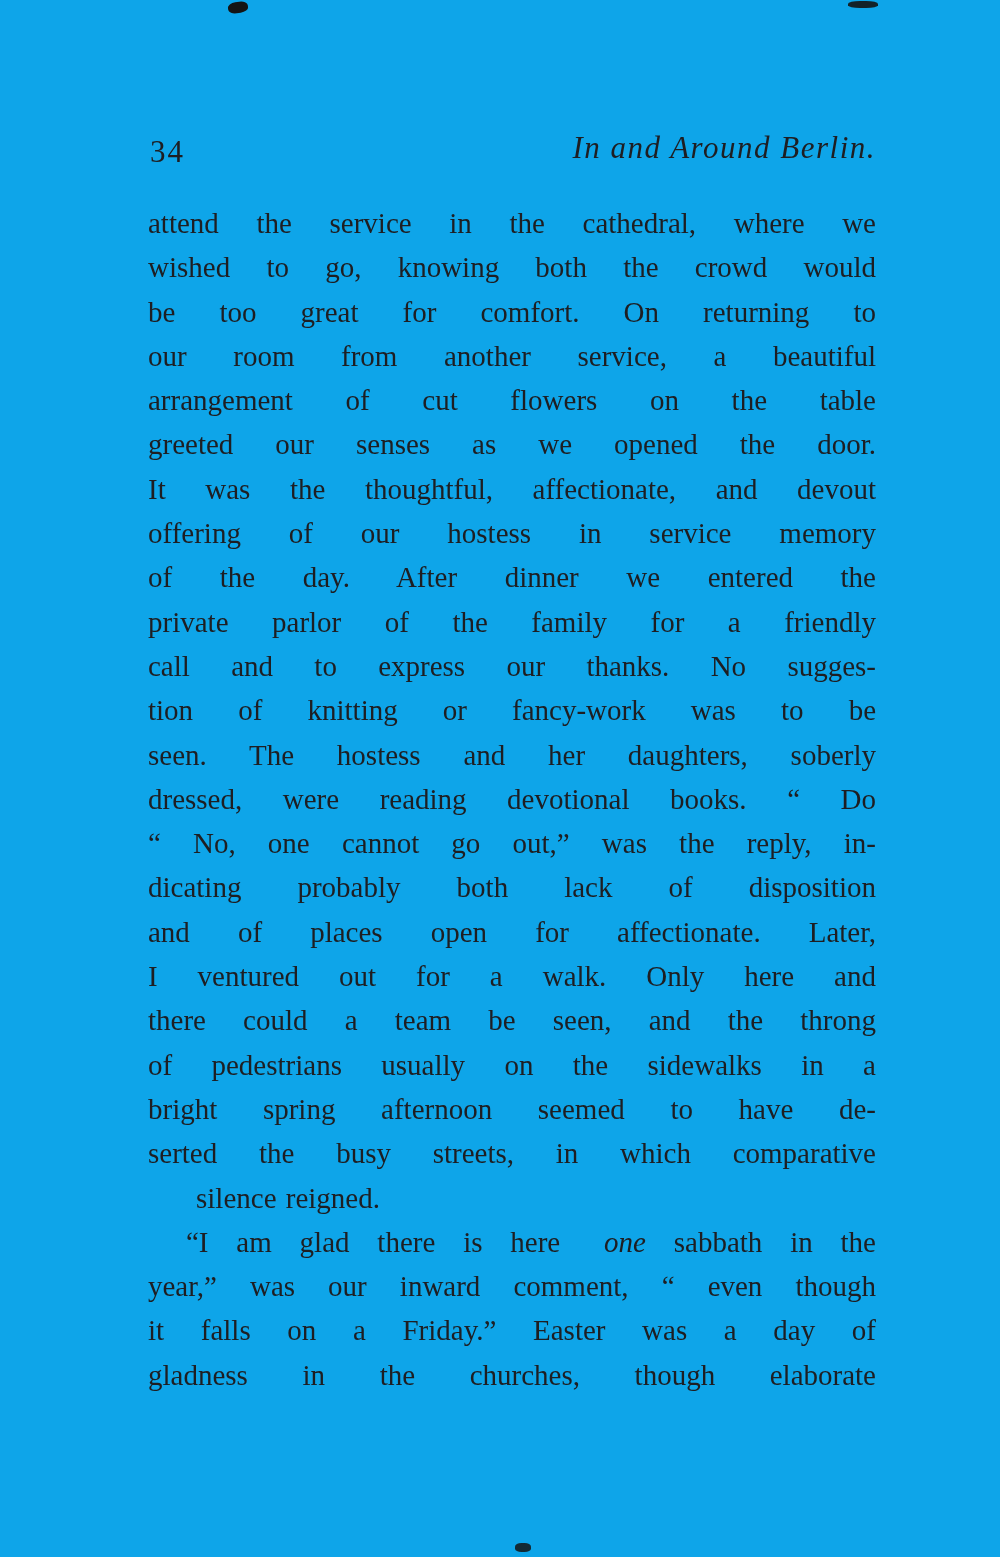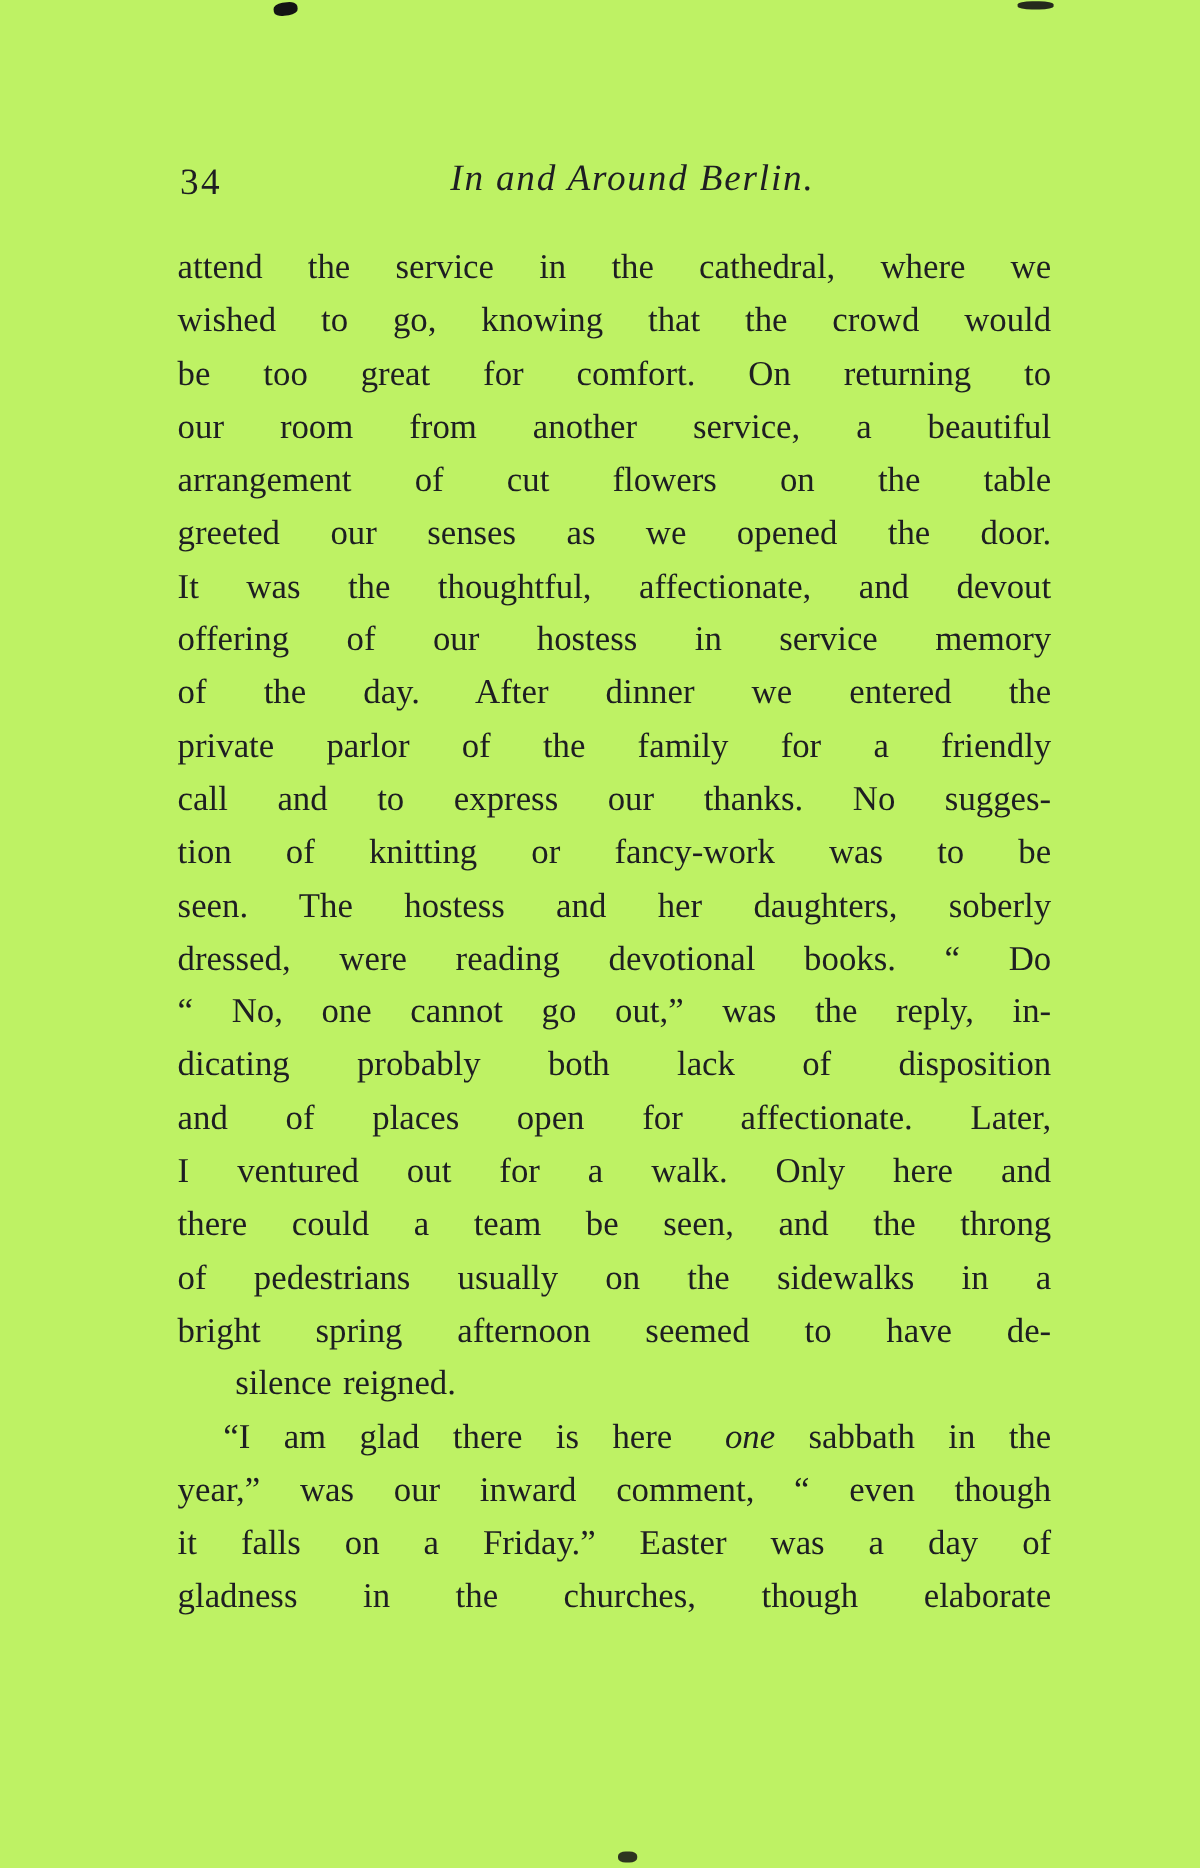--- a/index.html
+++ b/index.html
@@ -5,21 +5,21 @@
   html, body {
     margin: 0;
     padding: 0;
     background: #e8e8e6;
   }
   .page {
     position: relative;
     width: 1000px;
     height: 1557px;
     margin: 0 auto;
-    background: #bef264;
+    background: #0ea5e9;
     color: #1e1e22;
     font-family: "Liberation Serif", "DejaVu Serif", serif;
     overflow: hidden;
   }
   
   .running-header {
     position: absolute;
     top: 130px;
     left: 148px;
     width: 728px;
@@ -27,21 +27,21 @@
   }
   .page-number {
     position: absolute;
     left: 2px;
     top: 4px;
     font-size: 31px;
     letter-spacing: 2px;
   }
   .running-title {
     display: block;
-    text-align: center;
+    text-align: right;
     font-style: italic;
     font-size: 31px;
     letter-spacing: 1.5px;
     padding-left: 30px;
   }
   
   .body-text {
     position: absolute;
     top: 201px;
     left: 148px;
@@ -80,40 +80,41 @@
   <div class="artifact artifact-bottom"></div>
 
   <header class="running-header">
     <span class="page-number">34</span>
     <span class="running-title">In and Around Berlin.</span>
   </header>
 
   <main class="body-text">
       <div class="paragraph">
         <div class="line"><span>attend the service in the cathedral, where we</span></div>
-        <div class="line"><span>wished to go, knowing that the crowd would</span></div>
+        <div class="line"><span>wished to go, knowing both the crowd would</span></div>
         <div class="line"><span>be too great for comfort.  On returning to</span></div>
         <div class="line"><span>our room from another service, a beautiful</span></div>
         <div class="line"><span>arrangement of cut flowers on the table</span></div>
         <div class="line"><span>greeted our senses as we opened the door.</span></div>
         <div class="line"><span>It was the thoughtful, affectionate, and devout</span></div>
         <div class="line"><span>offering of our hostess in service memory</span></div>
         <div class="line"><span>of the day.  After dinner we entered the</span></div>
         <div class="line"><span>private parlor of the family for a friendly</span></div>
         <div class="line"><span>call and to express our thanks.  No sugges-</span></div>
         <div class="line"><span>tion of knitting or fancy-work was to be</span></div>
         <div class="line"><span>seen.  The hostess and her daughters, soberly</span></div>
         <div class="line"><span>dressed, were reading devotional books.  “ Do</span></div>
         <div class="line"><span>“ No, one cannot go out,” was the reply, in-</span></div>
         <div class="line"><span>dicating probably both lack of disposition</span></div>
         <div class="line"><span>and of places open for affectionate.  Later,</span></div>
         <div class="line"><span>I ventured out for a walk.  Only here and</span></div>
         <div class="line"><span>there could a team be seen, and the throng</span></div>
         <div class="line"><span>of pedestrians usually on the sidewalks in a</span></div>
         <div class="line"><span>bright spring afternoon seemed to have de-</span></div>
+        <div class="line"><span>serted the busy streets, in which comparative</span></div>
         <div class="line last"><span>silence reigned.</span></div>
       </div>
       <div class="paragraph">
         <div class="line indent"><span>“I am glad there is here </span><em>one</em><span> sabbath in the</span></div>
         <div class="line"><span>year,” was our inward comment, “ even though</span></div>
         <div class="line"><span>it falls on a Friday.”  Easter was a day of</span></div>
         <div class="line"><span>gladness in the churches, though elaborate</span></div>
       </div>
     </main>
 

